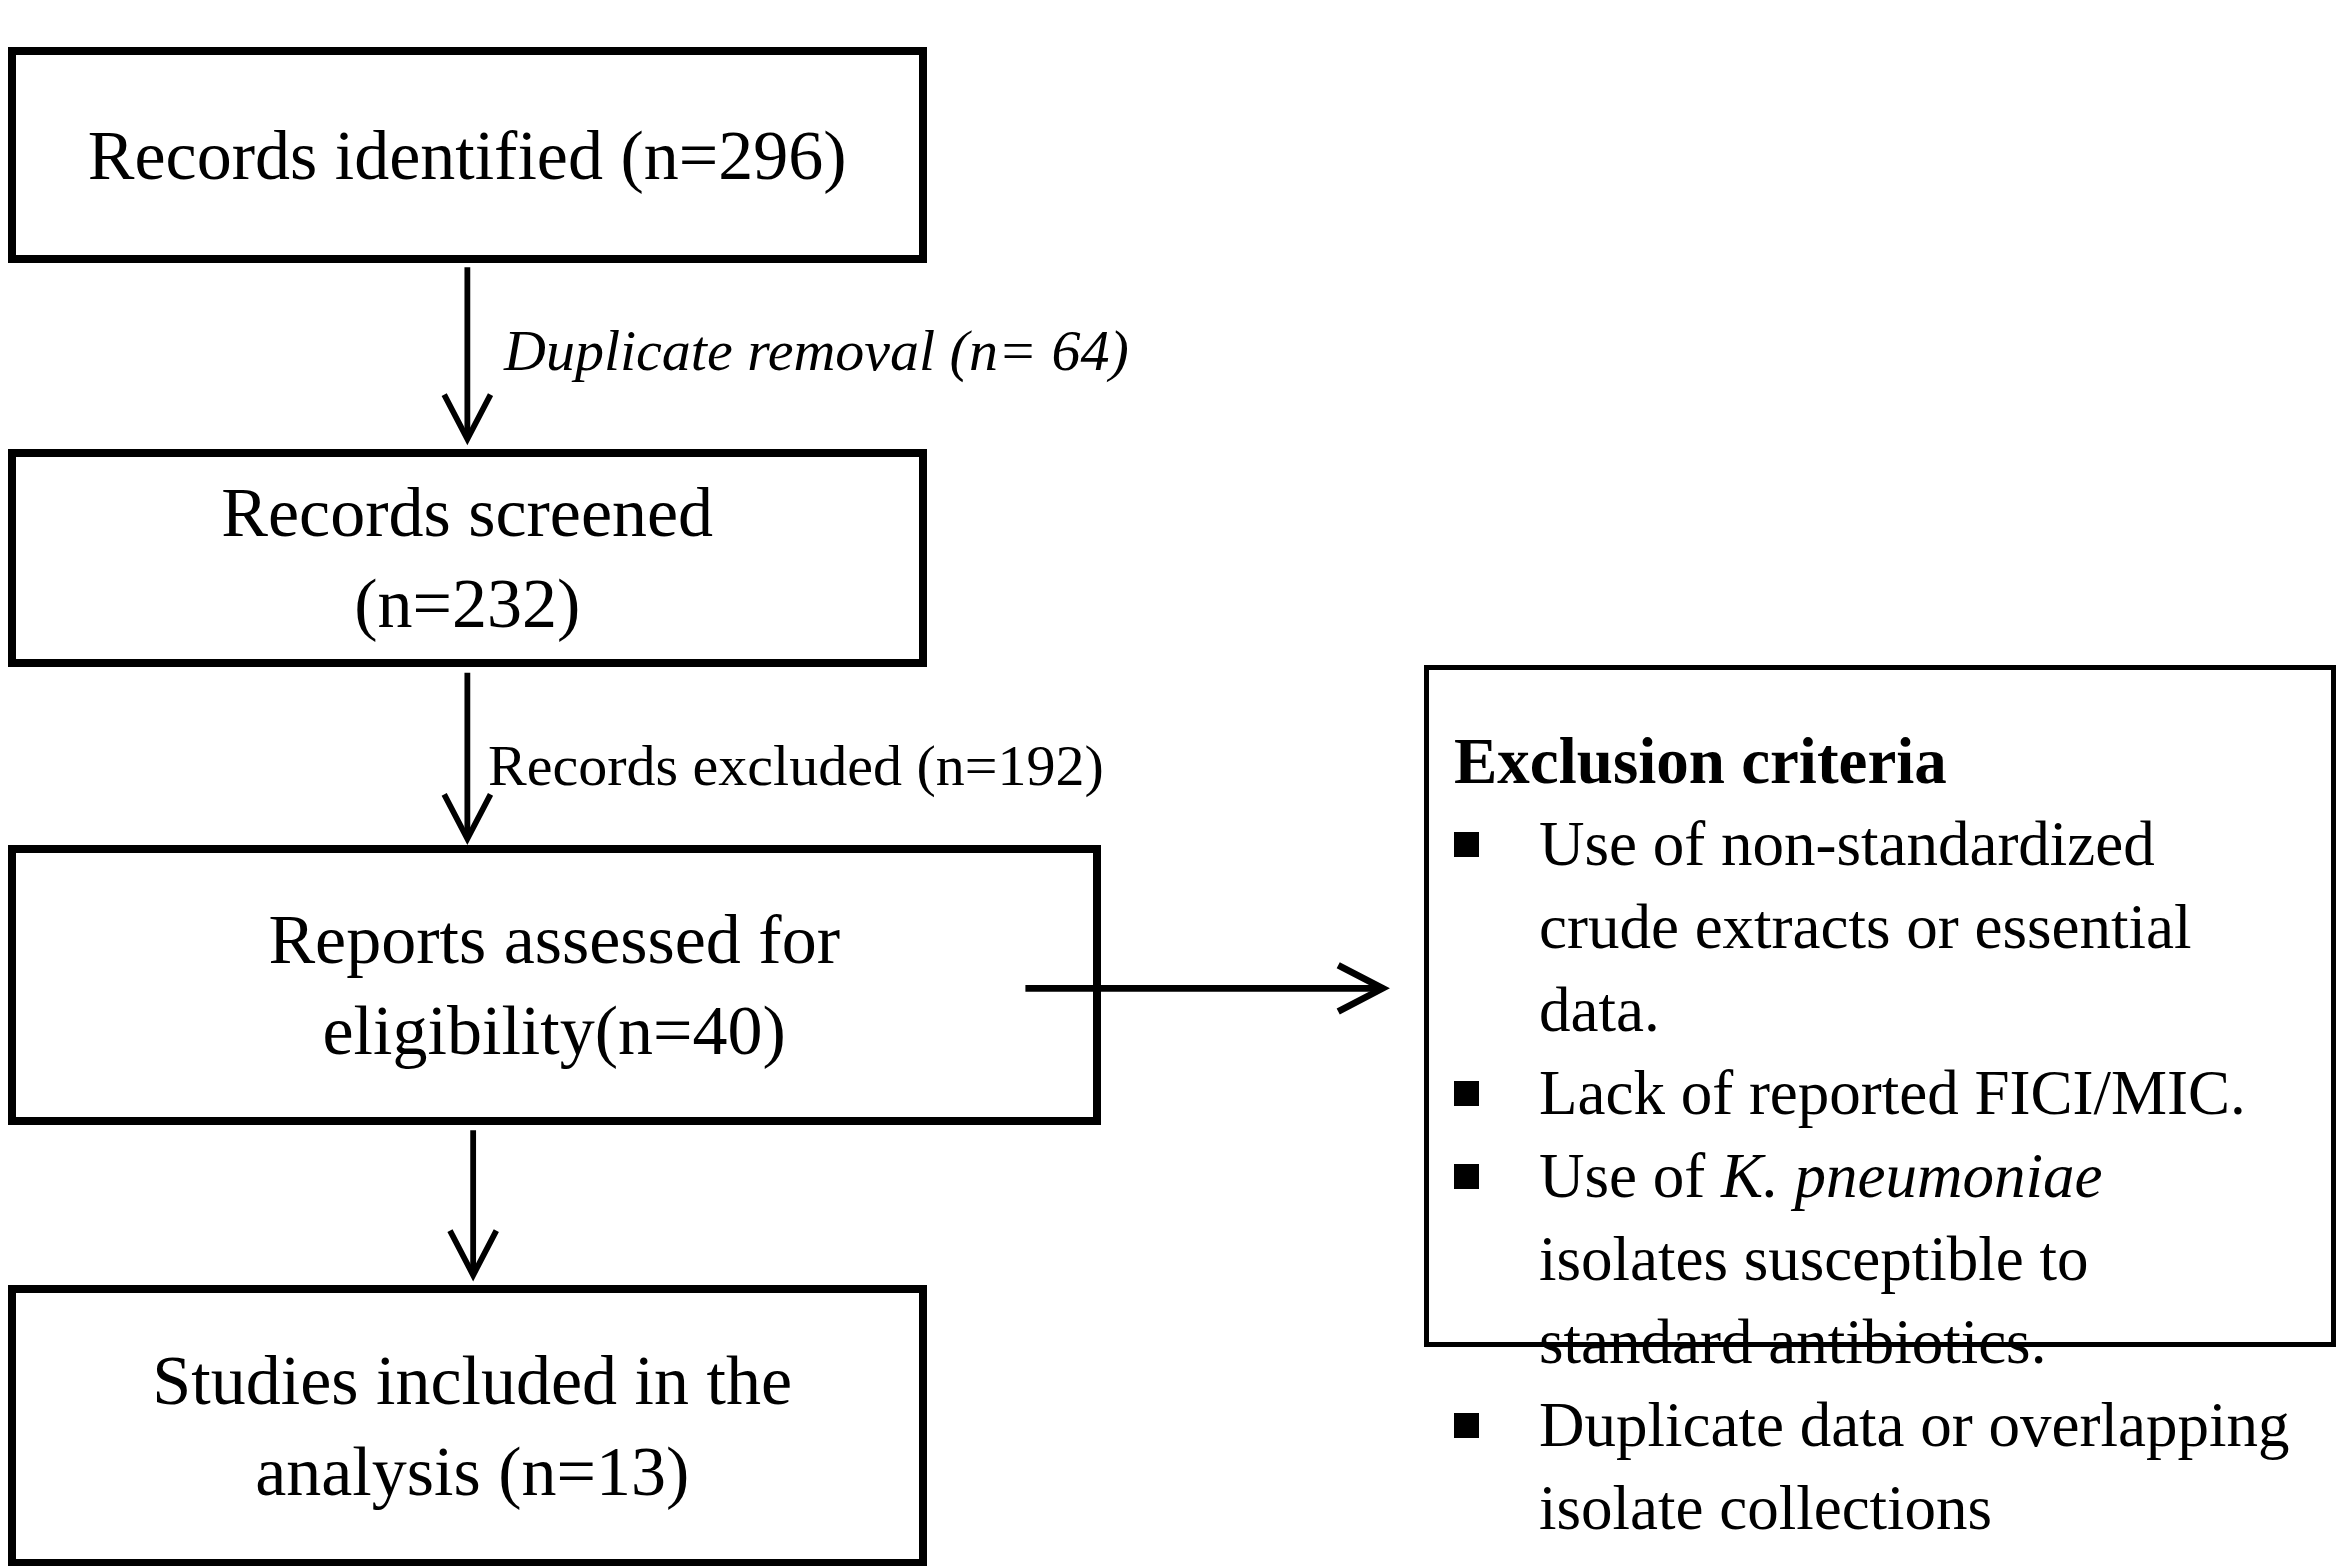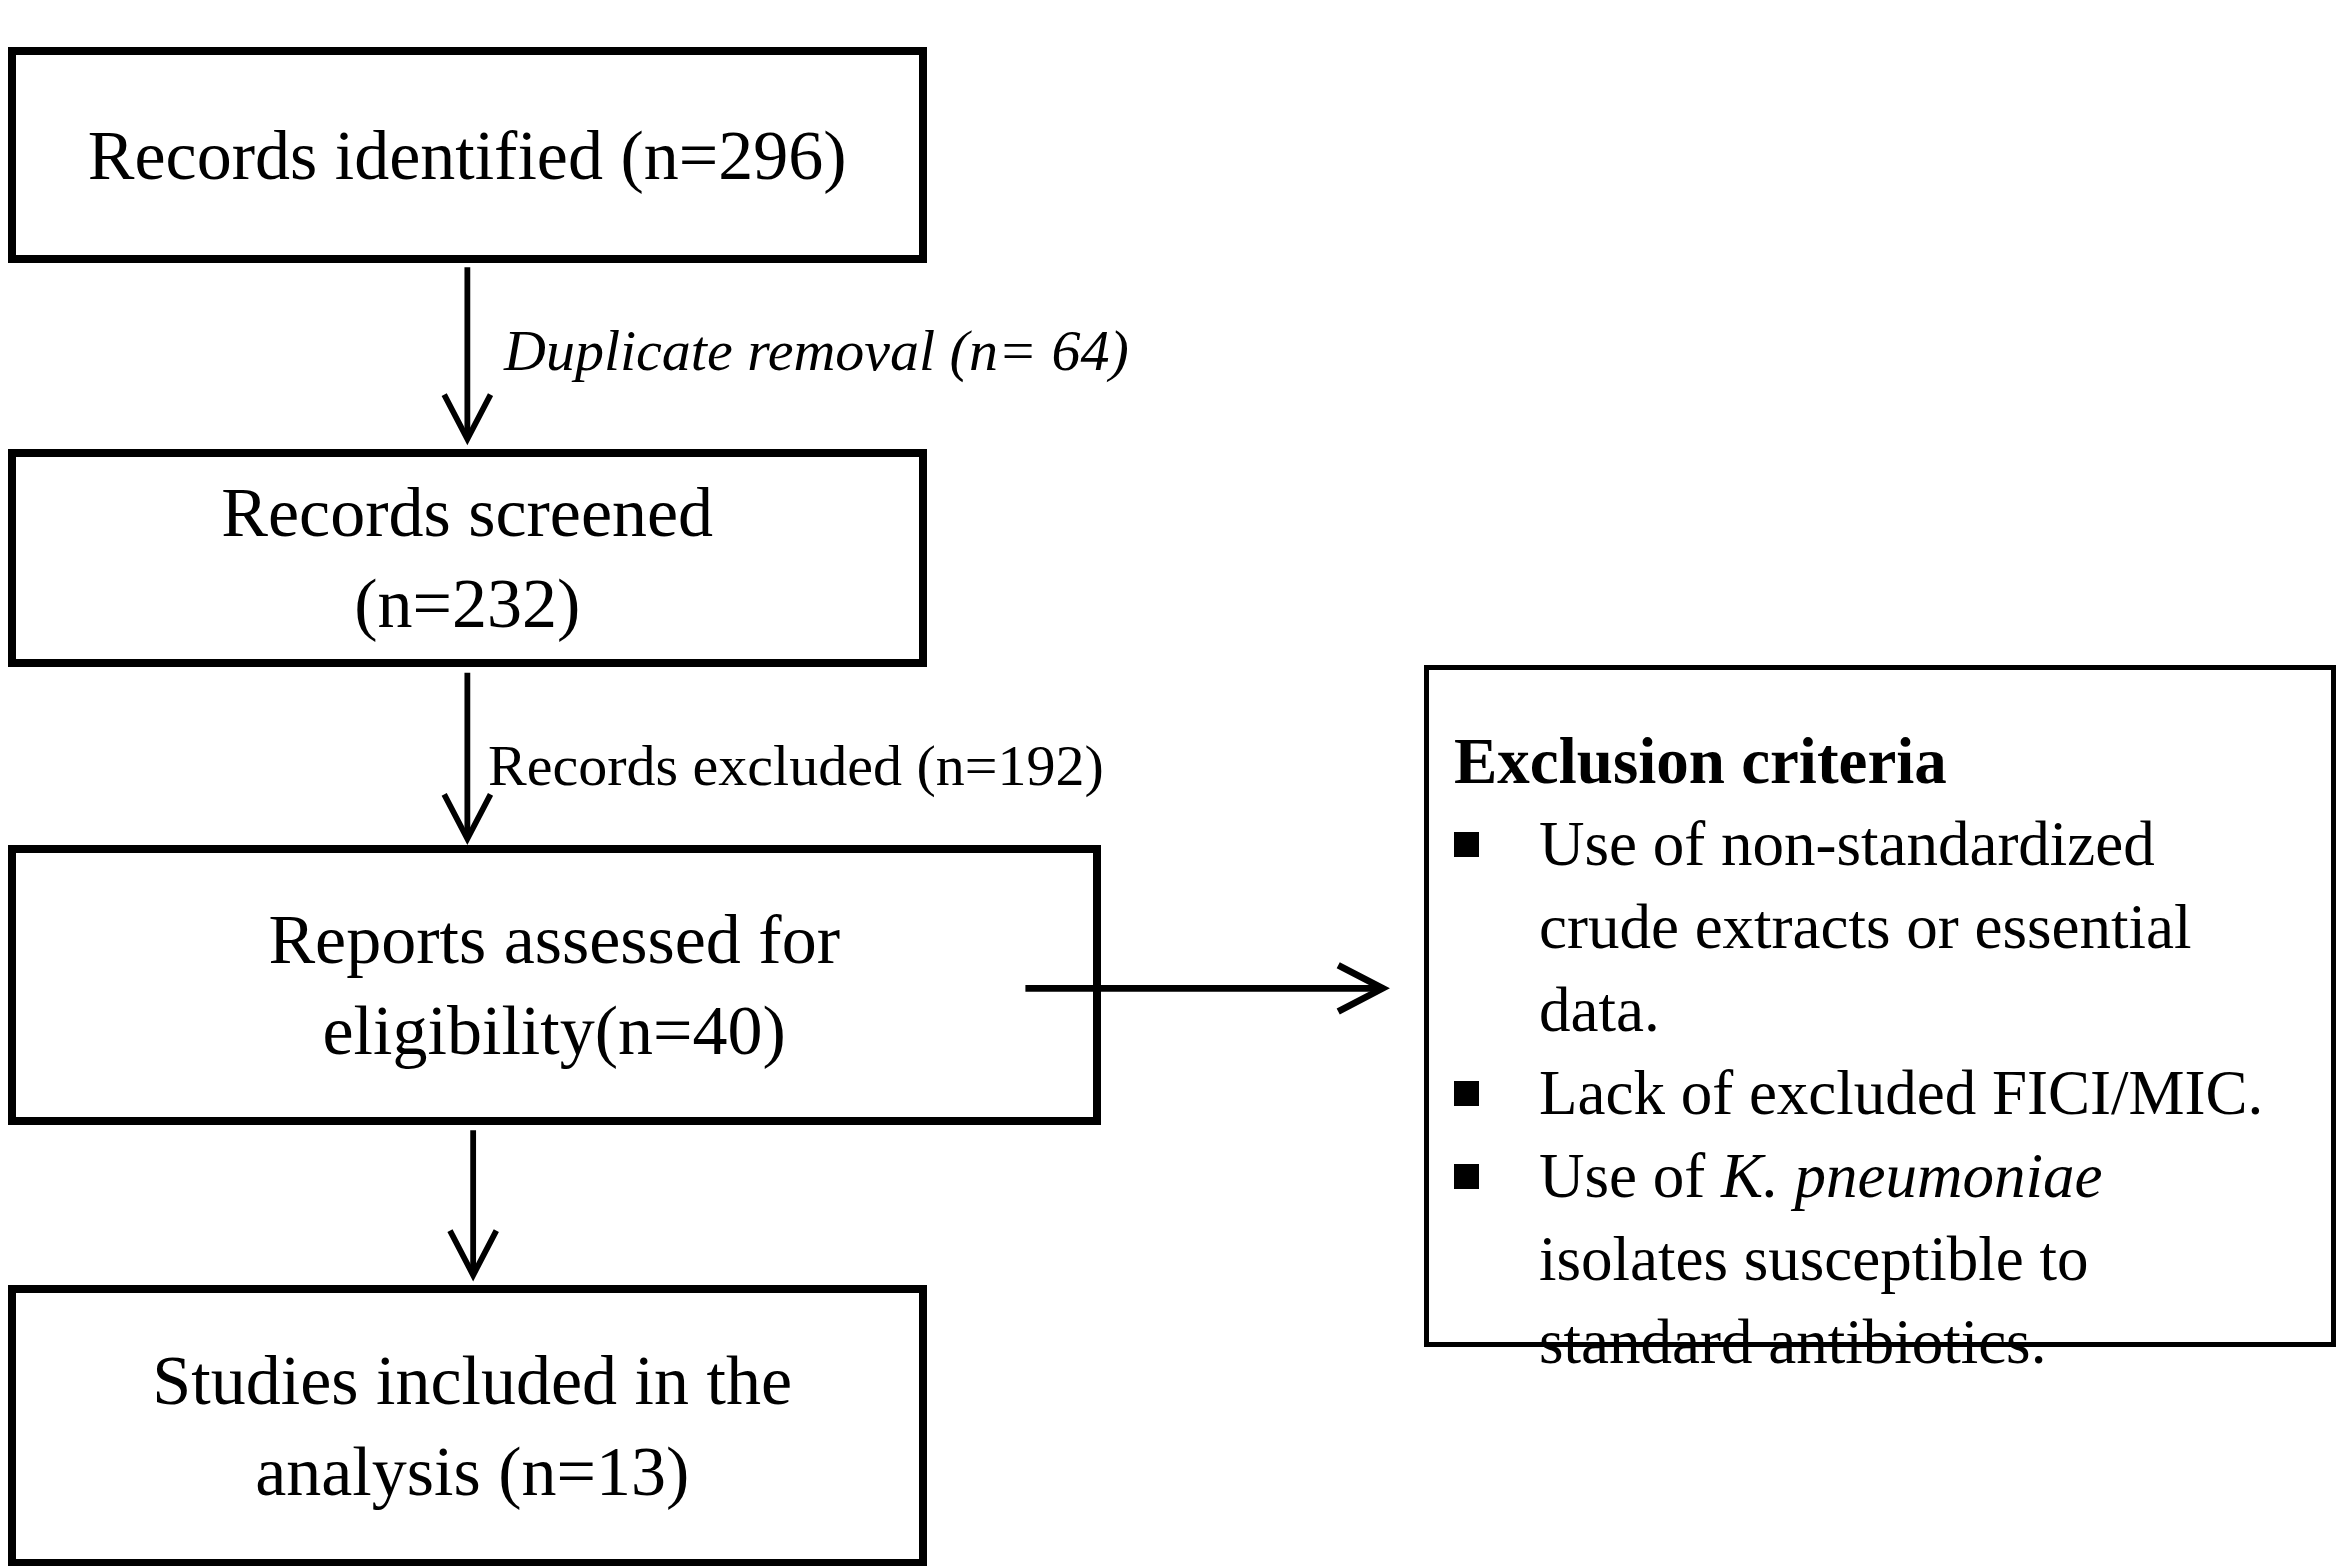--- a/index.html
+++ b/index.html
@@ -121,29 +121,36 @@
       <div class="bullet-text">
         <div class="line">Use of non-standardized</div>
         <div class="line">crude extracts or essential</div>
         <div class="line">data.</div>
       </div>
     </div>
 
     <div class="bullet-row">
       <div class="bullet-marker"></div>
       <div class="bullet-text">
-        <div class="line">Lack of excluded FICI/MIC.</div>
+        <div class="line">Lack of reported FICI/MIC.</div>
       </div>
     </div>
 
     <div class="bullet-row">
       <div class="bullet-marker"></div>
       <div class="bullet-text">
         <div class="line"><span>Use of </span><i>K. pneumoniae</i></div>
         <div class="line">isolates susceptible to</div>
         <div class="line">standard antibiotics.</div>
       </div>
     </div>
 
+    <div class="bullet-row">
+      <div class="bullet-marker"></div>
+      <div class="bullet-text">
+        <div class="line">Duplicate data or overlapping</div>
+        <div class="line">isolate collections</div>
+      </div>
+    </div>
   </div>
 
 </div>
 
 
 </body></html>

